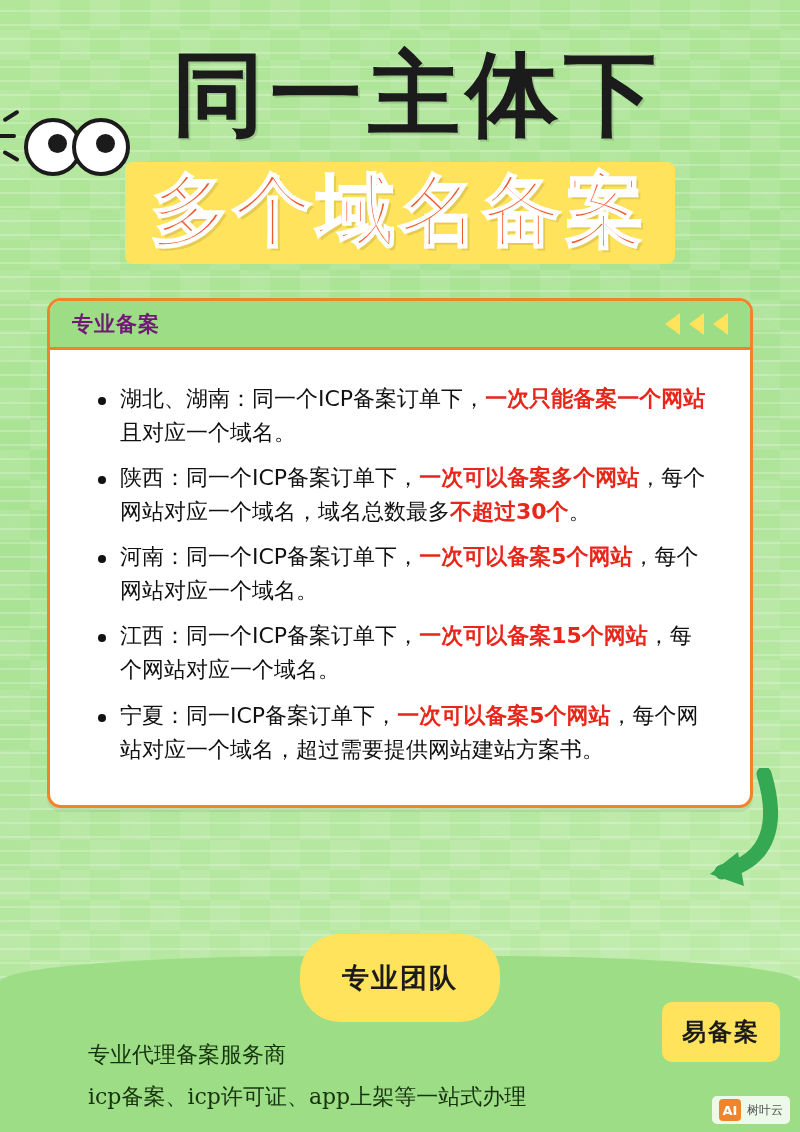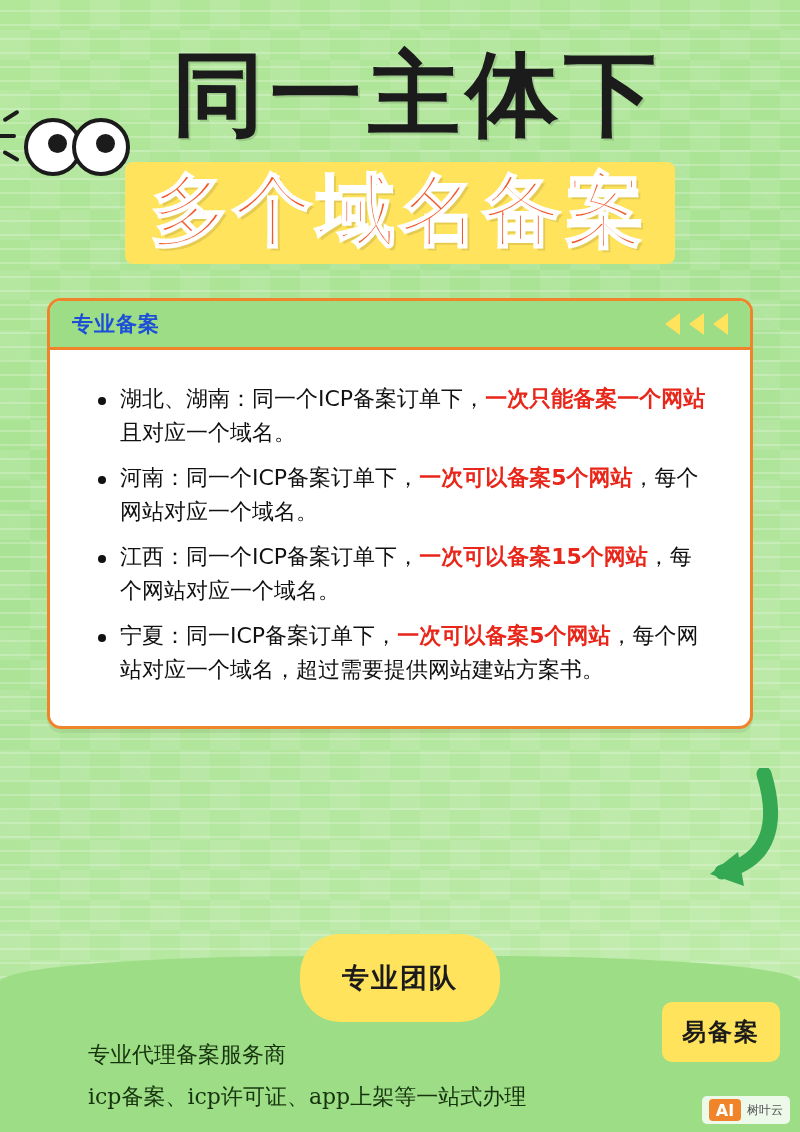--- a/index.html
+++ b/index.html
@@ -136,21 +136,21 @@
     display: flex;
     align-items: center;
     justify-content: space-between;
     padding: 0 22px;
     border-bottom: 3px solid #f0842a;
   }
   .card-header-title {
     font-family: "DejaVu Sans", "Liberation Sans", sans-serif;
     font-weight: 700;
     font-size: 21px;
-    color: #1d4ed8;
+    color: #701a75;
     letter-spacing: 1px;
   }
   .arrows { display: flex; gap: 9px; align-items: center; }
   .arrow-left {
     width: 0; height: 0;
     border-top: 11px solid transparent;
     border-bottom: 11px solid transparent;
     border-right: 15px solid #ffe35c;
   }
   .card-body {
@@ -266,25 +266,25 @@
     right: 10px;
     bottom: 8px;
     display: flex;
     align-items: center;
     gap: 6px;
     background: rgba(255,255,255,0.82);
     border-radius: 5px;
     padding: 3px 7px;
   }
   .wm-icon {
-    width: 32px; height: 22px;
+    width: 22px; height: 22px;
     background: #f0842a;
     border-radius: 4px;
     color: #ffffff;
-    font-size: 16px;
+    font-size: 13px;
     font-weight: 700;
     display: flex;
     align-items: center;
     justify-content: center;
     font-family: "DejaVu Sans", "Liberation Sans", sans-serif;
   }
   .wm-text {
     font-family: "DejaVu Sans", "Liberation Sans", sans-serif;
     font-size: 12px;
     color: #555555;
@@ -321,20 +321,21 @@
       <div class="card-header-title">专业备案</div>
       <div class="arrows">
         <span class="arrow-left"></span>
         <span class="arrow-left"></span>
         <span class="arrow-left"></span>
       </div>
     </div>
     <div class="card-body">
       <ul class="rules" id="rules-list">
           <li><span>湖北、湖南：同一个ICP备案订单下，</span><span class="hl">一次只能备案一个网站</span><span>且对应一个域名。</span></li>
+          <li><span>陕西：同一个ICP备案订单下，</span><span class="hl">一次可以备案多个网站</span><span>，每个网站对应一个域名，域名总数最多</span><span class="hl">不超过30个</span><span>。</span></li>
           <li><span>河南：同一个ICP备案订单下，</span><span class="hl">一次可以备案5个网站</span><span>，每个网站对应一个域名。</span></li>
           <li><span>江西：同一个ICP备案订单下，</span><span class="hl">一次可以备案15个网站</span><span>，每个网站对应一个域名。</span></li>
           <li><span>宁夏：同一ICP备案订单下，</span><span class="hl">一次可以备案5个网站</span><span>，每个网站对应一个域名，超过需要提供网站建站方案书。</span></li>
         </ul>
     </div>
   </div>
 
   <div class="green-arrow">
     <svg viewBox="0 0 126 132" width="126" height="132">
       <path d="M112 6 C126 52 120 92 70 104" fill="none" stroke="#34a853" stroke-width="15" stroke-linecap="round"></path>

